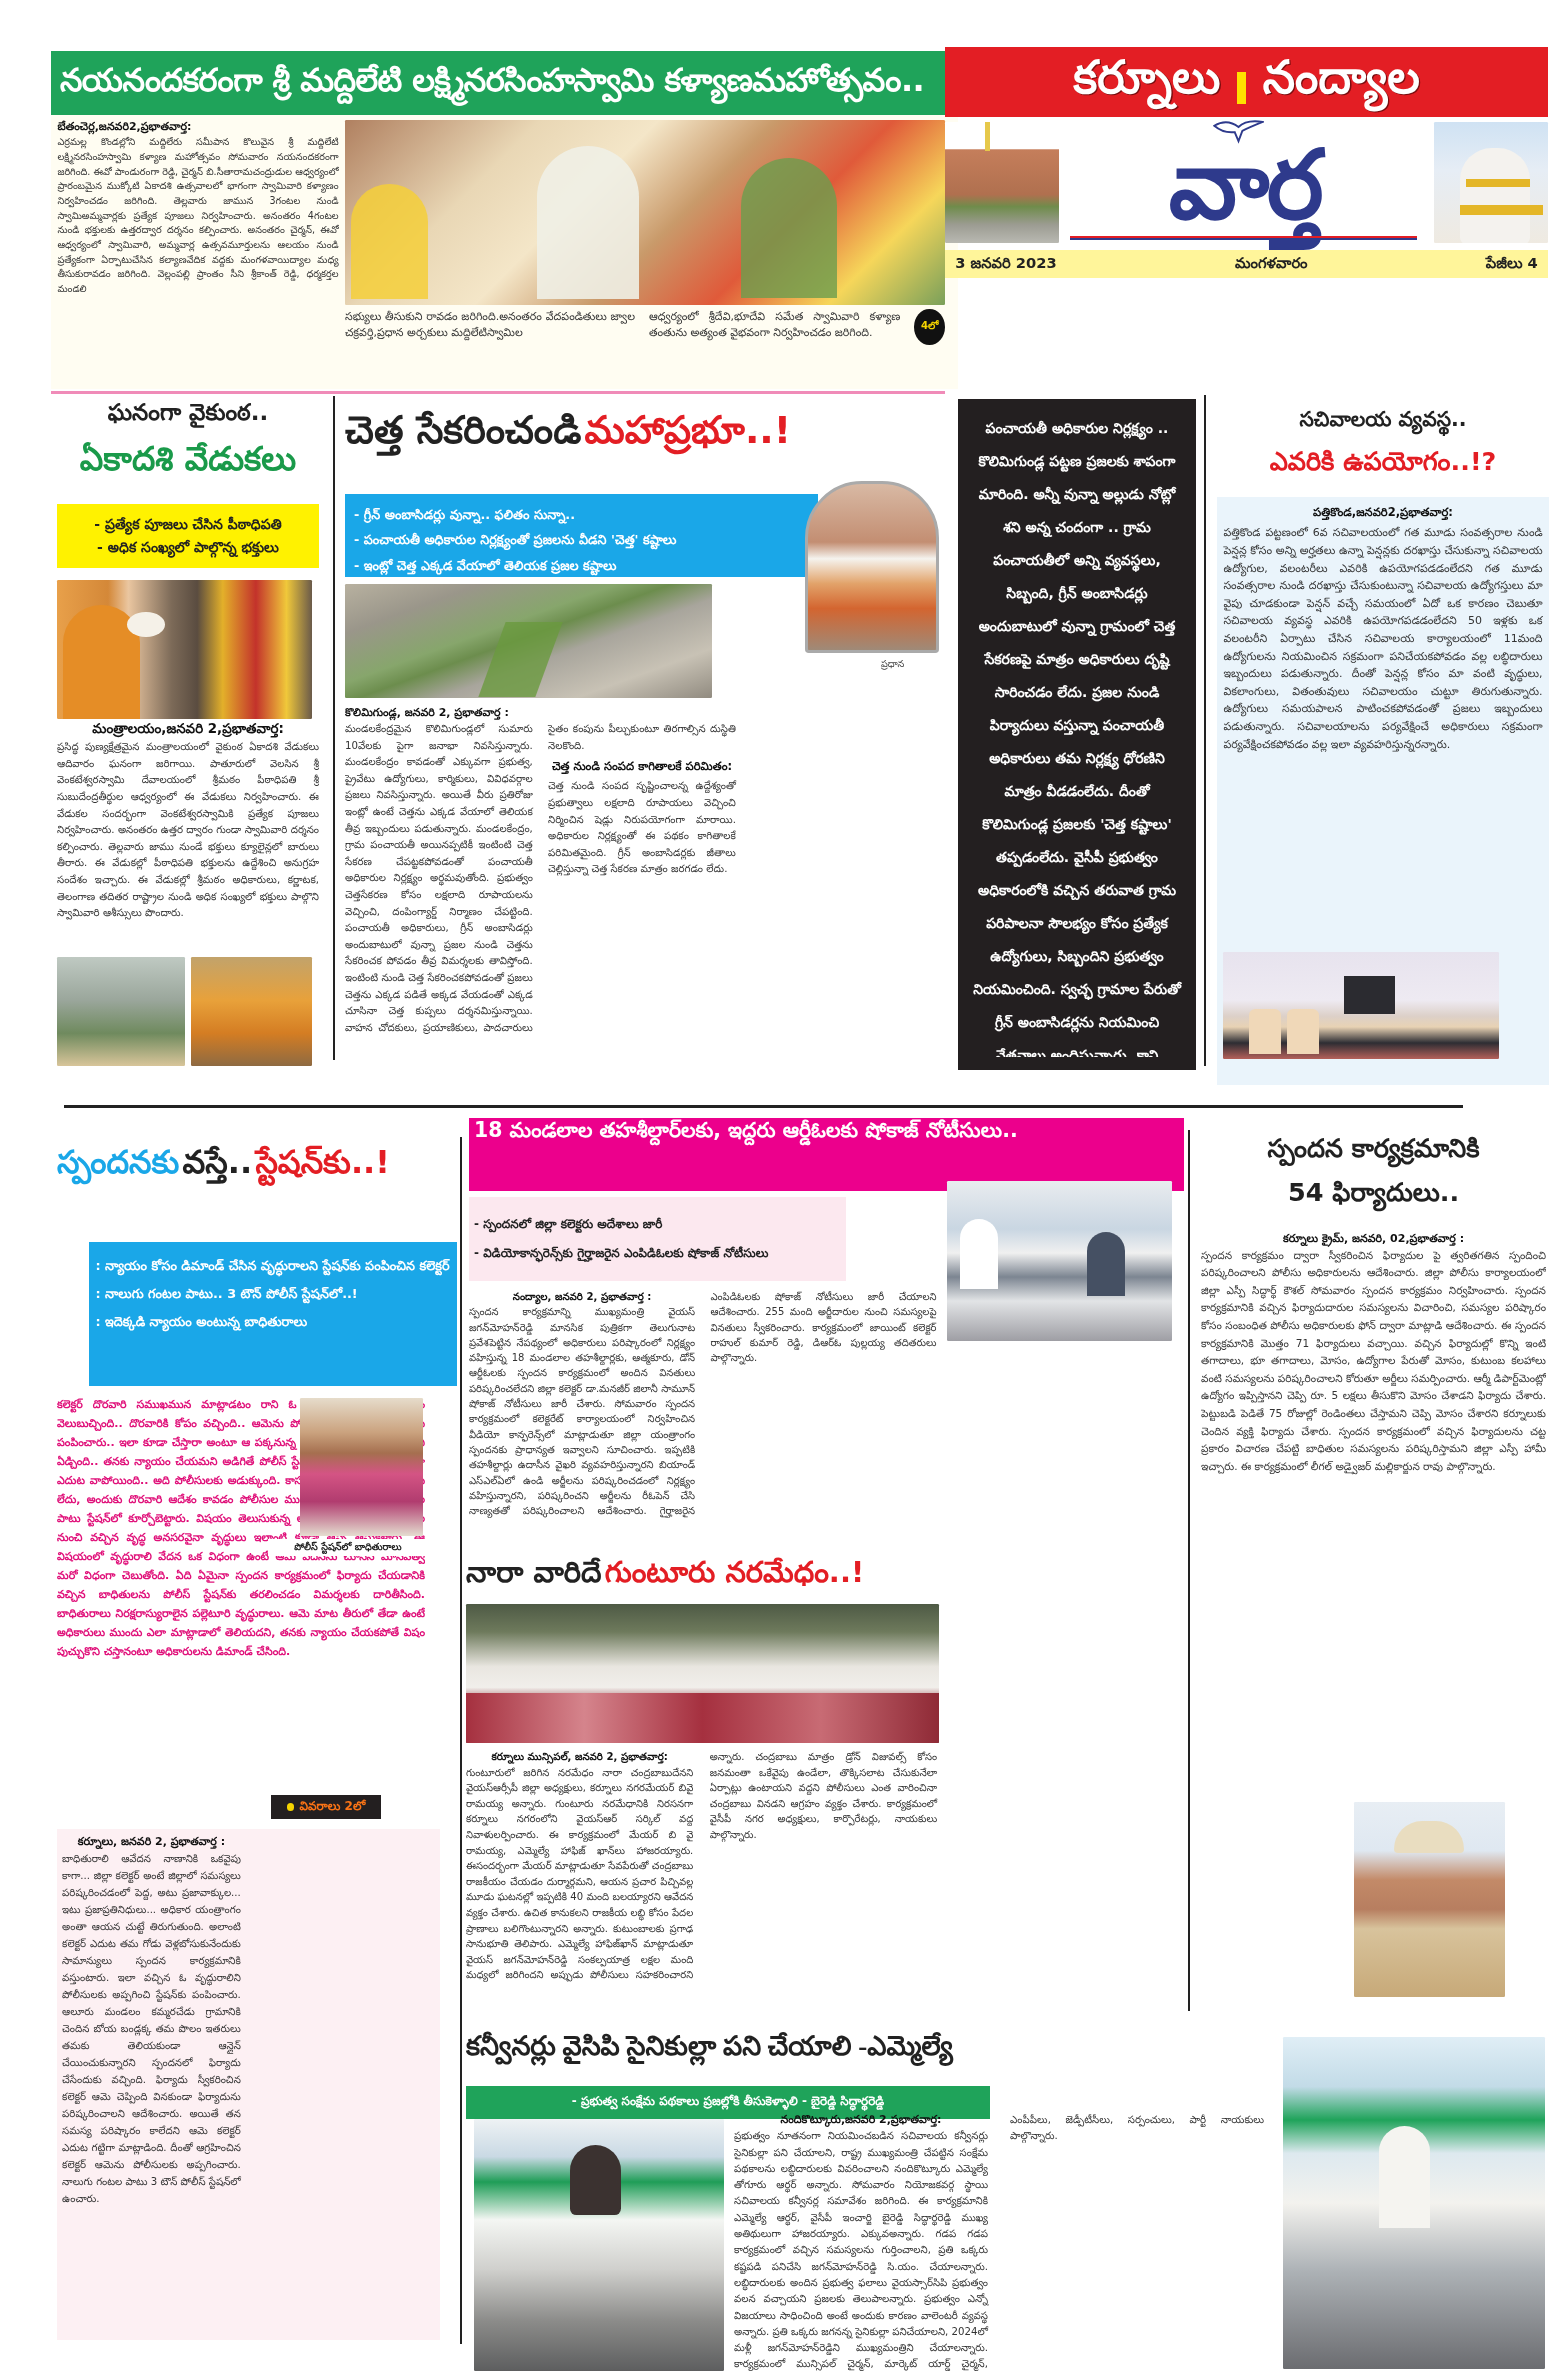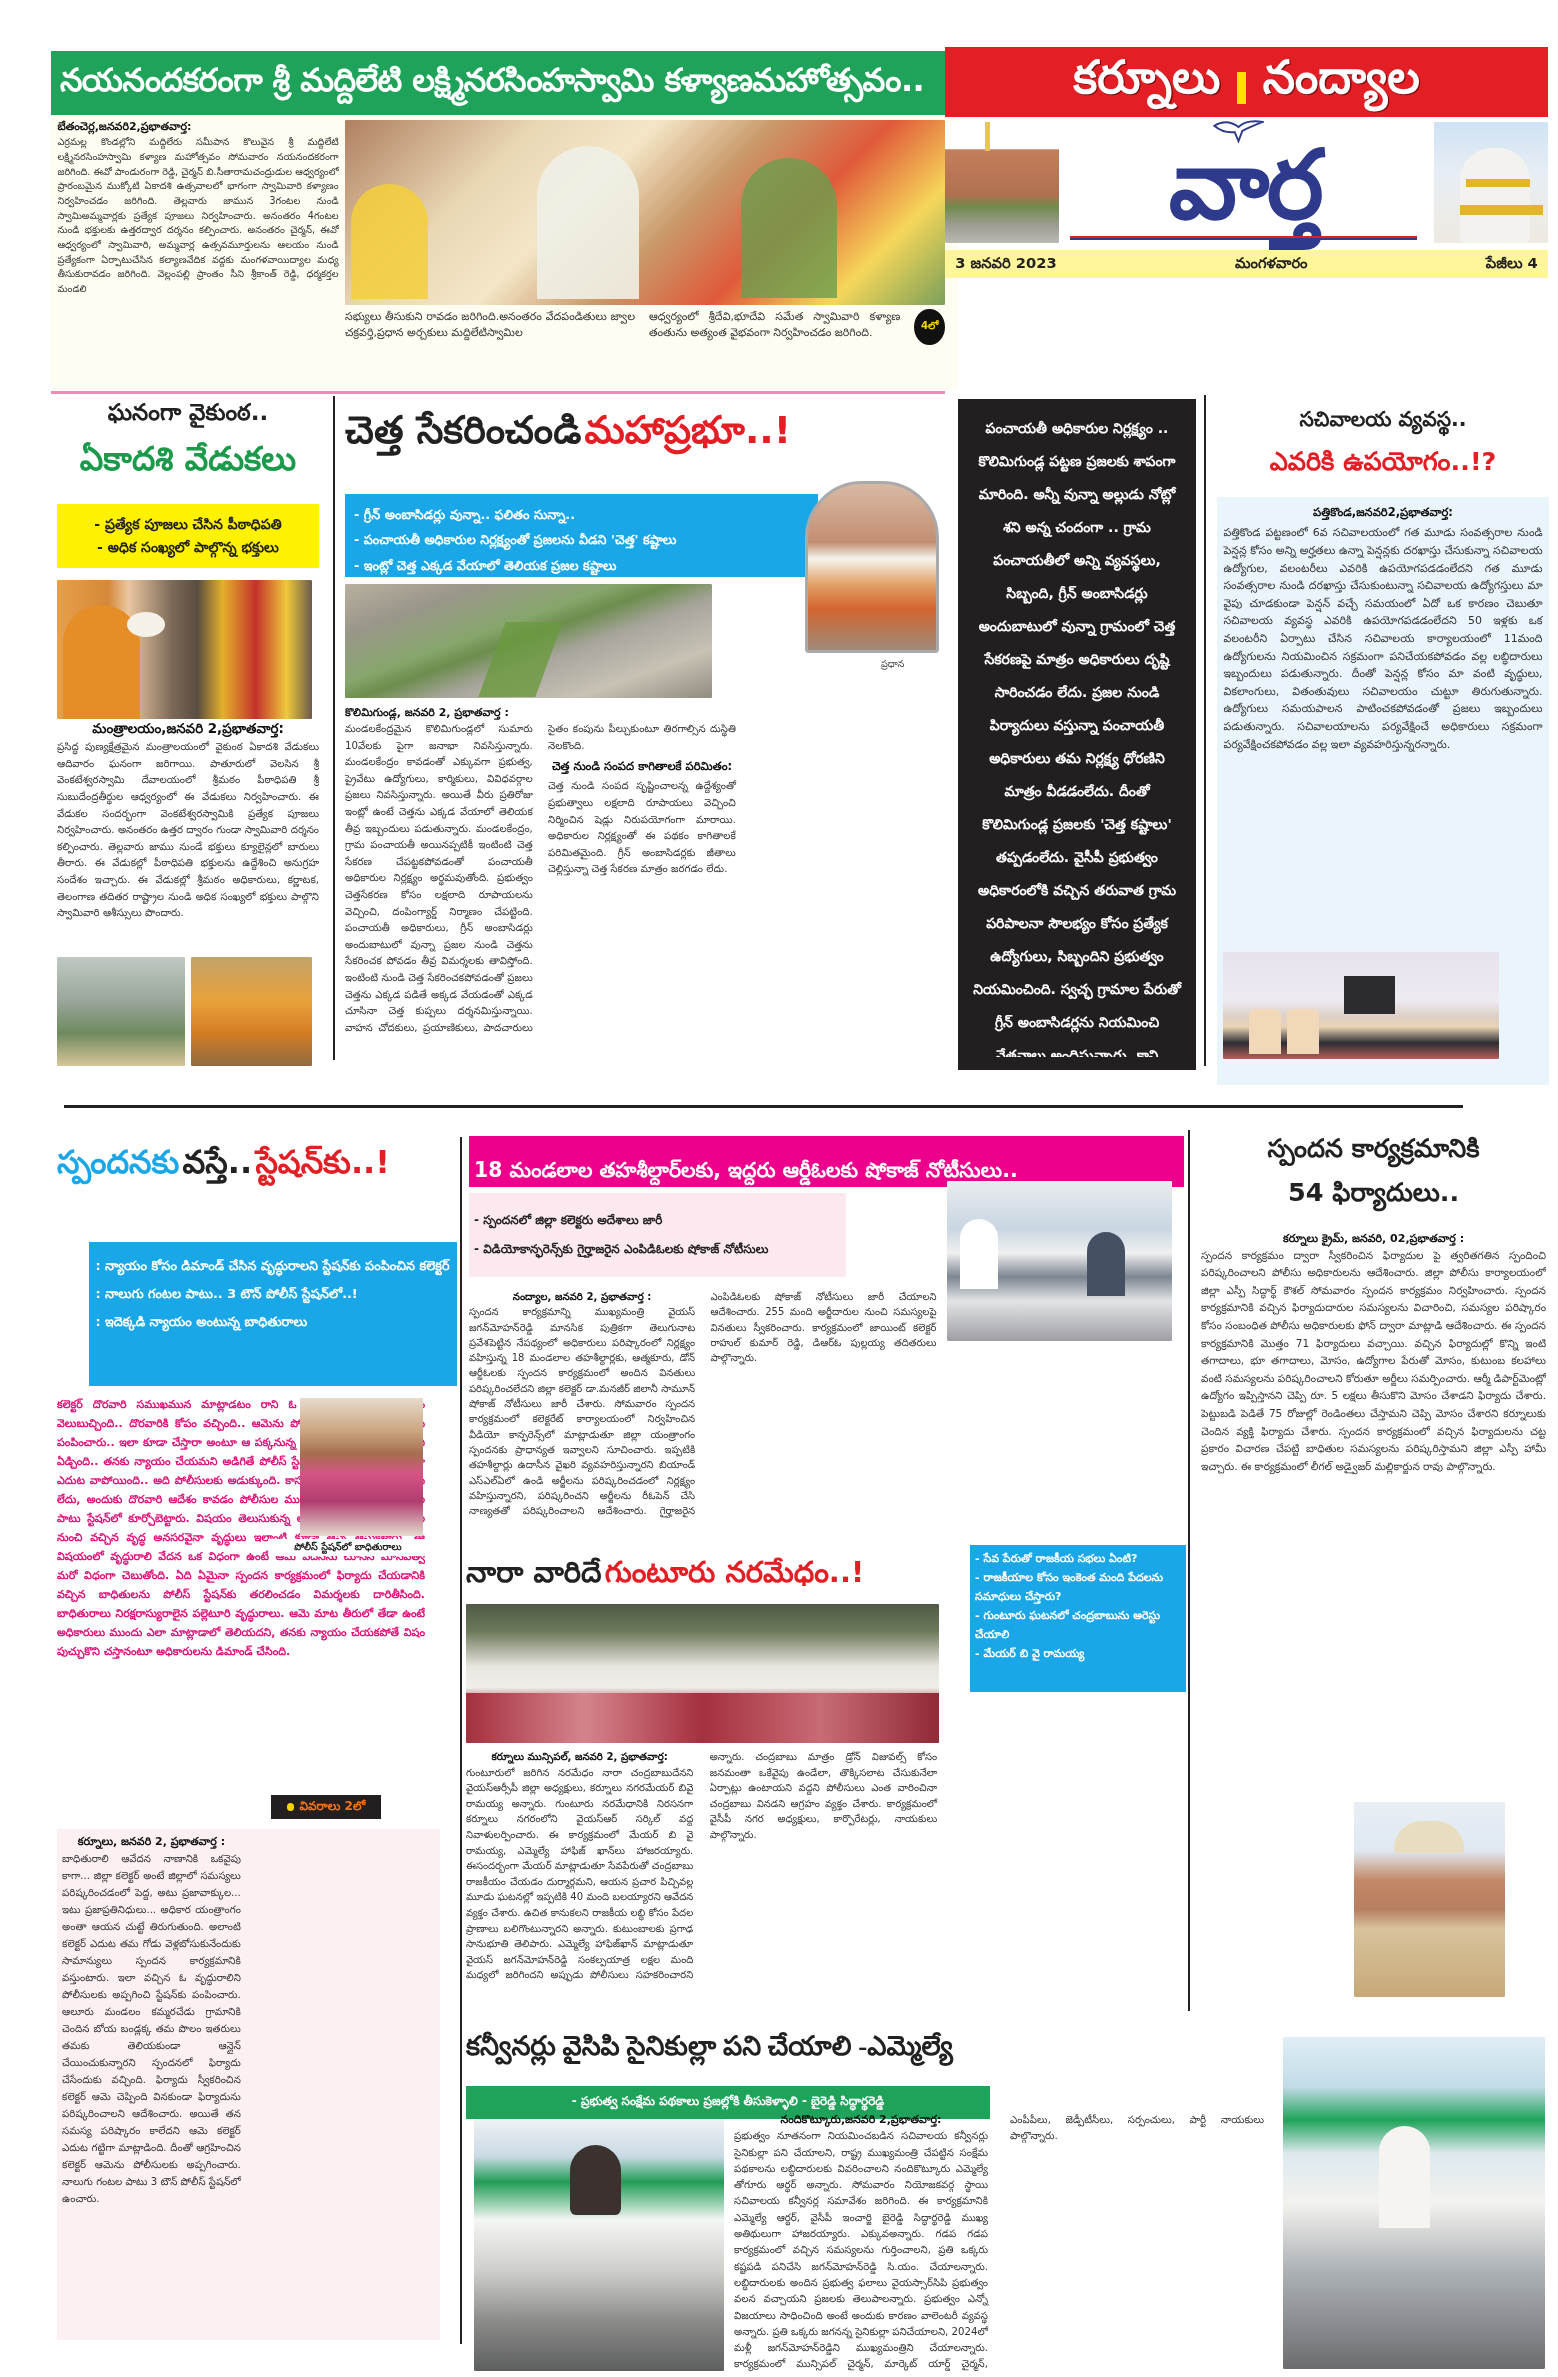--- a/index.html
+++ b/index.html
@@ -164,21 +164,21 @@
   <div style="position:absolute;left:0;top:699px;width:383px;height:511px;background:#fdf0f3;padding:3.8px 5.1px;">
     <div class="body-text cols2" style="font-size:10.2px;line-height:17px;height:498px;overflow:hidden;column-fill:auto;">
       <div class="dateline" style="font-size:11px;">కర్నూలు, జనవరి 2, ప్రభాతవార్త :</div>
       <span>బాధితురాలి ఆవేదన నాణానికి ఒకవైపు కాగా... జిల్లా కలెక్టర్ అంటే జిల్లాలో సమస్యలు పరిష్కరించడంలో పెద్ద, అటు ప్రజావాక్కుల... ఇటు ప్రజాప్రతినిధులు... అధికార యంత్రాంగం అంతా ఆయన చుట్టే తిరుగుతుంది. అలాంటి కలెక్టర్ ఎదుట తమ గోడు వెళ్లబోసుకునేందుకు సామాన్యులు స్పందన కార్యక్రమానికి వస్తుంటారు. ఇలా వచ్చిన ఓ వృద్ధురాలిని పోలీసులకు అప్పగించి స్టేషన్‌కు పంపించారు. ఆలూరు మండలం కమ్మరచేడు గ్రామానికి చెందిన బోయ బండ్లక్క తమ పొలం ఇతరులు తమకు తెలియకుండా ఆన్లైన్ చేయించుకున్నారని స్పందనలో ఫిర్యాదు చేసేందుకు వచ్చింది. ఫిర్యాదు స్వీకరించిన కలెక్టర్ ఆమె చెప్పింది వినకుండా ఫిర్యాదును పరిష్కరించాలని ఆదేశించారు. అయితే తన సమస్య పరిష్కారం కాలేదని ఆమె కలెక్టర్ ఎదుట గట్టిగా మాట్లాడింది. దీంతో ఆగ్రహించిన కలెక్టర్ ఆమెను పోలీసులకు అప్పగించారు. నాలుగు గంటల పాటు 3 టౌన్ పోలీస్ స్టేషన్‌లో ఉంచారు.</span>
     </div>
   </div>
 </div>
 <div class="vline" style="left:460px;top:1137px;height:1207px;"></div>
 
 <div class="abs" style="left:469px;top:1118px;width:715px;height:409px;">
-  <div style="margin-top:18px;height:51px;background:#ec008c;display:flex;align-items:flex-end;padding-left:5.1px;">
+  <div style="margin-top:0;height:73px;background:#ec008c;display:flex;align-items:flex-start;padding-left:5.1px;">
     <span style="color:#fff;font-weight:bold;font-size:20.4px;white-space:nowrap;">18 మండలాల తహశీల్దార్‌లకు, ఇద్దరు ఆర్డీఓలకు షోకాజ్ నోటీసులు..</span>
   </div>
   <div style="margin-top:6.4px;width:377px;background:#fce8ef;padding:12.8px 5.1px;">
     <div class="bullet-line" style="font-size:12px;line-height:29px;">- స్పందనలో జిల్లా కలెక్టరు అదేశాలు జారీ</div>
     <div class="bullet-line" style="font-size:12px;line-height:29px;">- విడియోకాన్ఫరెన్స్‌కు గైర్హాజరైన ఎంపిడిఓలకు షోకాజ్ నోటీసులు</div>
   </div>
   <div class="photo" style="left:478px;top:63px;width:225px;height:160px;background:linear-gradient(180deg,#e9ecef 0%,#c9d6e2 30%,#f0f0f0 45%,#7c8591 60%,#e2e4e6 75%,#9e9ea4 100%);">
     <div style="position:absolute;left:12.8px;top:38px;width:38px;height:70px;background:#fff;border-radius:19px 19px 0 0;"></div>
     <div style="position:absolute;left:140px;top:51px;width:38px;height:64px;background:#455063;border-radius:19px 19px 0 0;"></div>
   </div>
@@ -203,26 +203,20 @@
 </div>
 
 <div class="abs" style="left:466px;top:1545px;width:715px;height:447px;">
   <div style="margin-top:10.2px;white-space:nowrap;">
     <span style="font-weight:bold;font-size:29px;color:#222;">నారా వారిదే</span>
     <span style="font-weight:bold;font-size:29px;color:#e31e24;">గుంటూరు నరమేధం..!</span>
   </div>
   <div class="photo" style="left:0;top:59px;width:473px;height:139px;background:linear-gradient(180deg,#4e5a45 0%,#6e7a5c 20%,#e9e6e0 45%,#f1efeb 60%,#8a2b35 75%,#b54a55 90%,#3a3438 100%);">
     <div style="position:absolute;left:0;top:89px;width:473px;height:50px;background:linear-gradient(90deg,#a5303f,#d5848c,#a5303f,#c86b74,#8f2a36);"></div>
   </div>
-  <div style="position:absolute;left:504px;top:0;width:216px;height:147px;background:#1aa7e8;padding:3.8px 5.1px;">
-    <div class="bullet-line" style="color:#fff;font-size:11px;line-height:19px;">- సేవ పేరుతో రాజకీయ సభలు ఏంటి?</div>
-    <div class="bullet-line" style="color:#fff;font-size:11px;line-height:19px;">- రాజకీయాల కోసం ఇంకెంత మంది పేదలను సమాధులు చేస్తారు?</div>
-    <div class="bullet-line" style="color:#fff;font-size:11px;line-height:19px;">- గుంటూరు ఘటనలో చంద్రబాబును అరెస్టు చేయాలి</div>
-    <div class="bullet-line" style="color:#fff;font-size:11px;line-height:19px;">- మేయర్ బి వై రామయ్య</div>
-  </div>
   <div class="body-text" style="position:absolute;left:0;top:204px;width:715px;height:236px;font-size:10px;line-height:15.6px;overflow:hidden;column-count:3;column-gap:16.6px;column-fill:auto;">
     <div class="dateline" style="font-size:10.2px;">కర్నూలు మున్సిపల్, జనవరి 2, ప్రభాతవార్త:</div>
     <span>గుంటూరులో జరిగిన నరమేధం నారా చంద్రబాబుదేనని వైయస్ఆర్సీపీ జిల్లా అధ్యక్షులు, కర్నూలు నగరమేయర్ బివై రామయ్య అన్నారు. గుంటూరు నరమేధానికి నిరసనగా కర్నూలు నగరంలోని వైయస్ఆర్ సర్కిల్ వద్ద నివాళులర్పించారు. ఈ కార్యక్రమంలో మేయర్ బి వై రామయ్య, ఎమ్మెల్యే హాఫిజ్ ఖాన్‌లు హాజరయ్యారు. ఈసందర్భంగా మేయర్ మాట్లాడుతూ సేవపేరుతో చంద్రబాబు రాజకీయం చేయడం దుర్మార్గమని, ఆయన ప్రచార పిచ్చివల్ల మూడు ఘటనల్లో ఇప్పటికి 40 మంది బలయ్యారని ఆవేదన వ్యక్తం చేశారు. ఉచిత కానుకలని రాజకీయ లబ్ధి కోసం పేదల ప్రాణాలు బలిగొంటున్నారని అన్నారు. కుటుంబాలకు ప్రగాఢ సానుభూతి తెలిపారు. ఎమ్మెల్యే హాఫిజ్‌ఖాన్ మాట్లాడుతూ వైయస్ జగన్‌మోహన్‌రెడ్డి సంకల్పయాత్ర లక్షల మంది మధ్యలో జరిగిందని అప్పుడు పోలీసులు సహకరించారని అన్నారు. చంద్రబాబు మాత్రం డ్రోన్ విజువల్స్ కోసం జనమంతా ఒకేవైపు ఉండేలా, తొక్కిసలాట చేసుకునేలా ఏర్పాట్లు ఉంటాయని వద్దని పోలీసులు ఎంత వారించినా చంద్రబాబు వినడని ఆగ్రహం వ్యక్తం చేశారు. కార్యక్రమంలో వైసీపీ నగర అధ్యక్షులు, కార్పొరేటర్లు, నాయకులు పాల్గొన్నారు.</span>
   </div>
 </div>
 
 <div class="abs" style="left:466px;top:2023px;width:1092px;height:354px;">
   <div style="font-weight:bold;font-size:27px;margin-top:7.7px;white-space:nowrap;font-family:Liberation Serif, serif;">కన్వీనర్లు వైసిపి సైనికుల్లా పని చేయాలి -ఎమ్మెల్యే</div>
   <div style="margin-top:18px;width:524px;height:33px;background:#1fa35a;display:flex;align-items:center;justify-content:center;">
     <span style="color:#fff;font-weight:bold;font-size:12px;">- ప్రభుత్వ సంక్షేమ పథకాలు ప్రజల్లోకి తీసుకెళ్ళాలి - బైరెడ్డి సిద్ధార్థరెడ్డి</span>

